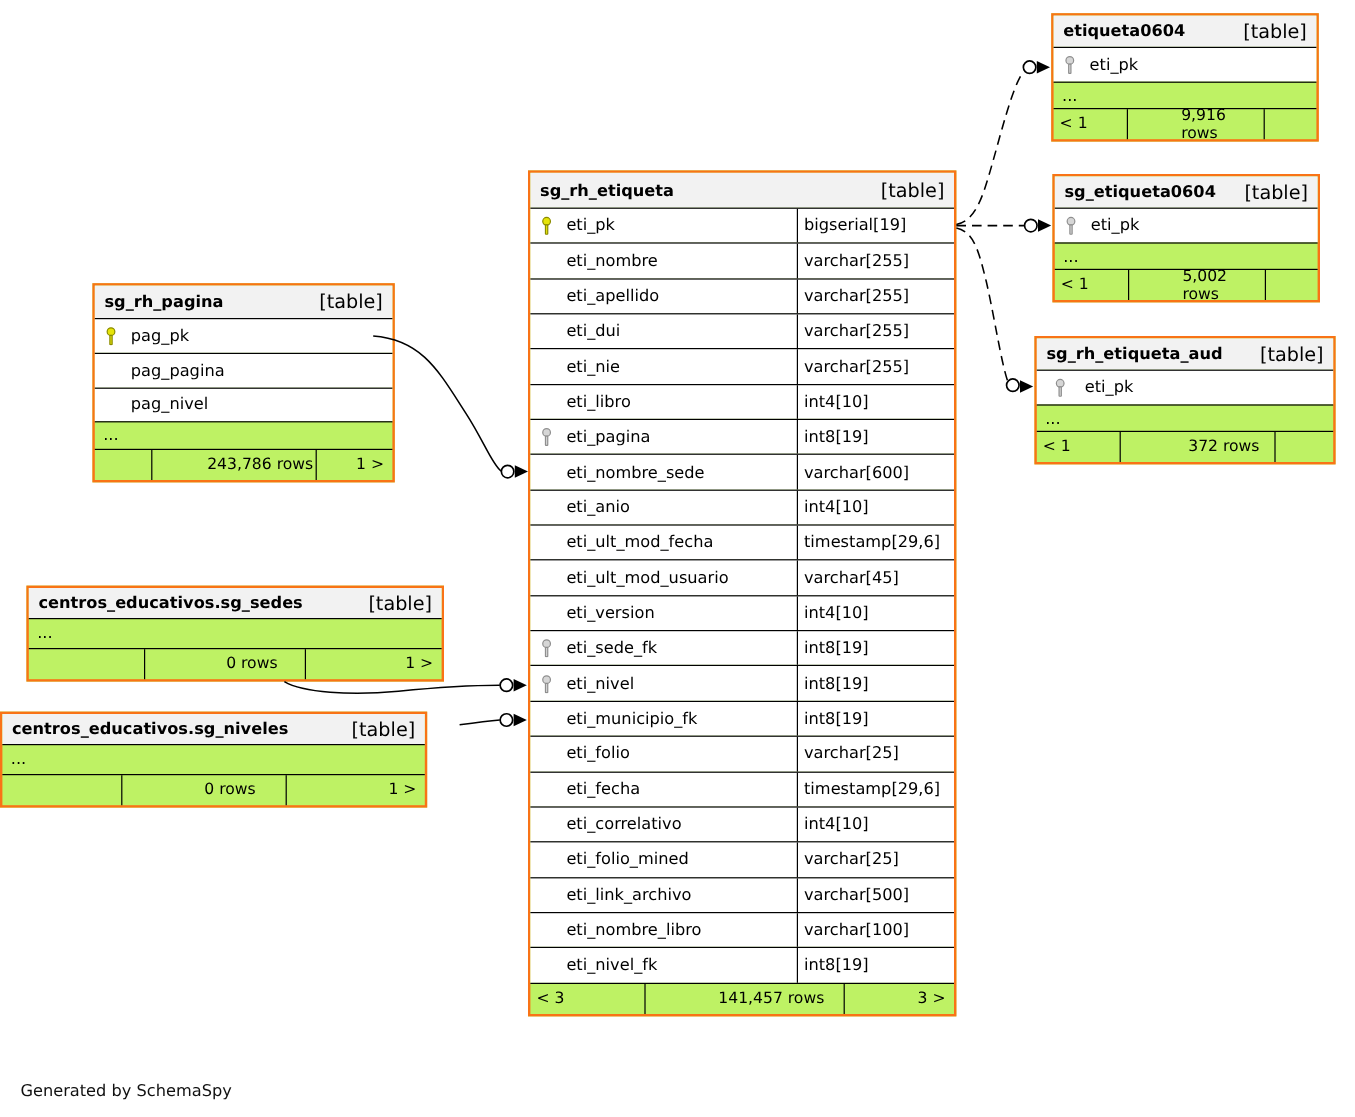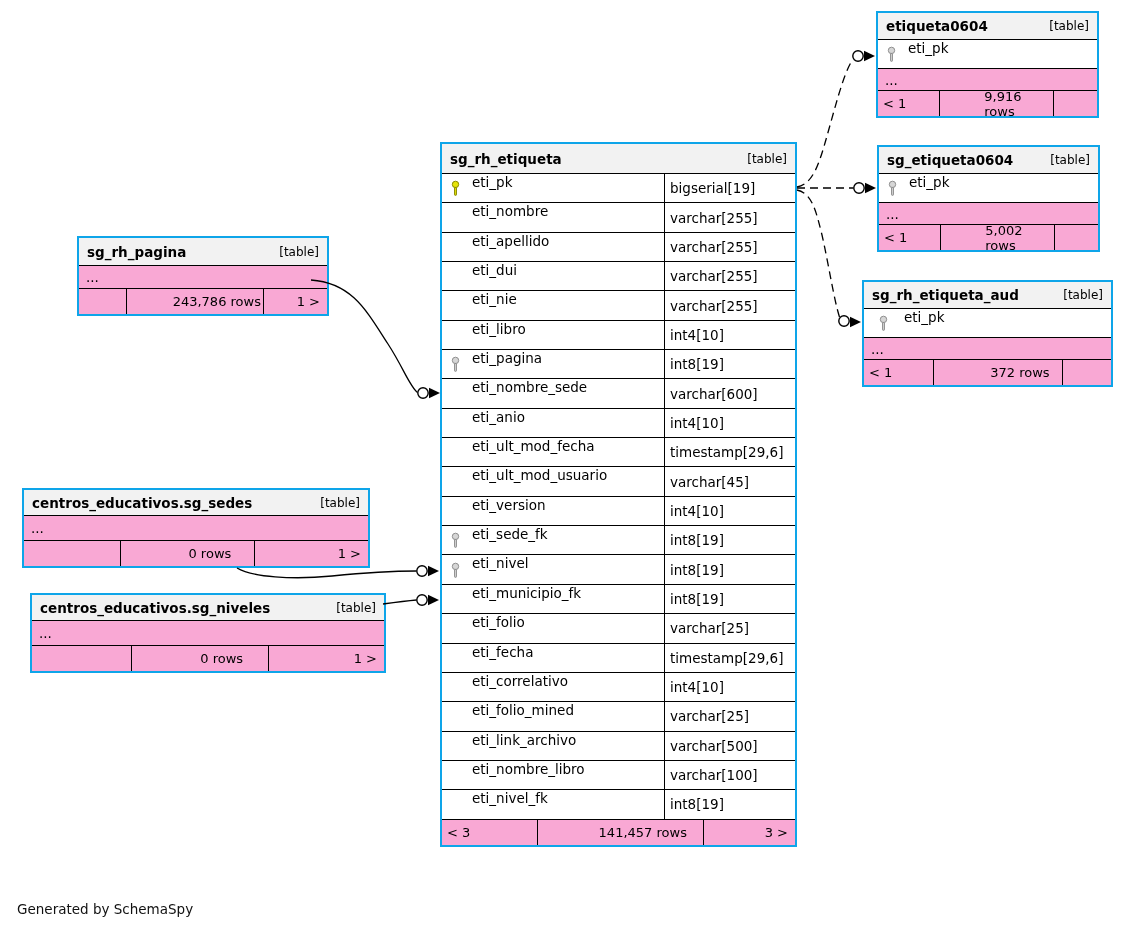--- a/index.html
+++ b/index.html
@@ -3,26 +3,26 @@
 <meta charset="utf-8">
 <style>
   html,body { margin:0; padding:0; background:#fff; }
   #canvas {
     position:relative; width:1129px; height:931px; overflow:hidden;
     background:#fff; color:#000;
     font-family:"DejaVu Sans","Liberation Sans",sans-serif;
     font-size:13.5px;
   }
   
-  .tbl { position:absolute; box-sizing:border-box; border:2px solid #0ea5e9; background:#f9a8d4; z-index:1; }
+  .tbl { position:absolute; box-sizing:border-box; border:2px solid #f97316; background:#bef264; z-index:1; }
   .tbl-header { box-sizing:border-box; display:flex; justify-content:space-between; align-items:center;
                 background:#f2f2f2; padding:0 8px; }
   .tname { font-weight:bold; font-size:13.5px; white-space:nowrap; }
-  .ttag  { font-size:12px; white-space:nowrap; margin-left:10px; }
-  .col-row { box-sizing:border-box; display:flex; border-top:1px solid #000; background:#fff; }
+  .ttag  { font-size:16px; white-space:nowrap; margin-left:10px; }
+  .col-row { box-sizing:border-box; display:flex; align-items:center; border-top:1px solid #000; background:#fff; }
   .key-slot { flex:0 0 20px; padding-left:8px; display:flex; align-items:center; }
   .key-icon { visibility:hidden; display:block; }
   .col-row[data-key] .key-icon { visibility:visible; }
   .col-row[data-key="pk"] { --kf:var(--pk_fill); --ks:var(--pk_stroke); }
   .col-row[data-key="fk"] { --kf:var(--fk_fill); --ks:var(--fk_stroke); }
   .key-icon circle, .key-icon rect { fill:var(--kf); stroke:var(--ks); stroke-width:1px; }
   .col-name { flex:1; padding-left:2px; white-space:nowrap; overflow:hidden; }
   .col-type { display:none; }
   .tbl.has-types .col-type { display:flex; align-items:center; align-self:stretch;
                              flex:0 0 125px; border-left:1px solid #000; padding-left:5px; white-space:nowrap; }
@@ -42,21 +42,21 @@
   .t-pagina { left:77px; top:236px; width:252px; }
   .t-pagina .tbl-header { height:27px; }
   .t-pagina .col-row { height:28.8px; }
   .t-pagina .ellipsis-row { height:23px; }
   .t-pagina .fl{width:19%} .t-pagina .fm{width:55%} .t-pagina .fr{width:26%}
 
   .t-small .tbl-header { height:25px; }
   .t-small .ellipsis-row { height:25px; }
   .t-small .fl{width:28%} .t-small .fm{width:39%} .t-small .fr{width:33%}
   .t-sedes   { left:22px; top:488px; width:348px; }
-  .t-niveles { left:30px; top:593px; width:356px; }
+  .t-niveles { left:0; top:593px; width:356px; }
 
   .t-right .tbl-header { height:26px; }
   .t-right .col-row { height:29px; }
   .t-right .ellipsis-row { height:22px; }
   .t-right .fl{width:28%} .t-right .fm{width:52%} .t-right .fr{width:20%}
   .t-e0604   { left:876px; top:11px;  width:223px; }
   .t-sge0604 { left:877px; top:145px; width:223px; }
   .t-aud     { left:862px; top:280px; width:251px; }
   .t-aud .key-slot { flex:0 0 24px; padding-left:14px; }
 
@@ -364,24 +364,54 @@
     </div>
   </div>
 
   <div class="tbl t-pagina">
     <div class="tbl-header">
       <span class="tname">sg_rh_pagina</span>
       <span class="ttag">[table]</span>
     </div>
     <div class="tbl-rows">
 
-
-
-
-
+        <div class="col-row" data-key="pk">
+          <span class="key-slot">
+            <svg class="key-icon" width="11" height="16" viewBox="0 0 11 16">
+              <circle cx="5.5" cy="4.4" r="3.2"></circle>
+              <rect x="4.55" y="7.4" width="1.9" height="7.8" rx="0.4"></rect>
+            </svg>
+          </span>
+          <span class="col-name">pag_pk</span>
+
+        </div>
+
+
+        <div class="col-row">
+          <span class="key-slot">
+            <svg class="key-icon" width="11" height="16" viewBox="0 0 11 16">
+              <circle cx="5.5" cy="4.4" r="3.2"></circle>
+              <rect x="4.55" y="7.4" width="1.9" height="7.8" rx="0.4"></rect>
+            </svg>
+          </span>
+          <span class="col-name">pag_pagina</span>
+
+        </div>
+
+
+        <div class="col-row">
+          <span class="key-slot">
+            <svg class="key-icon" width="11" height="16" viewBox="0 0 11 16">
+              <circle cx="5.5" cy="4.4" r="3.2"></circle>
+              <rect x="4.55" y="7.4" width="1.9" height="7.8" rx="0.4"></rect>
+            </svg>
+          </span>
+          <span class="col-name">pag_nivel</span>
+
+        </div>
       </div>
     <div class="ellipsis-row">
         <span>...</span>
       </div>
     <div class="tbl-footer">
       <span class="fc fl"></span>
       <span class="fc fm">243,786 rows</span>
       <span class="fc fr">1 &gt;</span>
     </div>
   </div>

